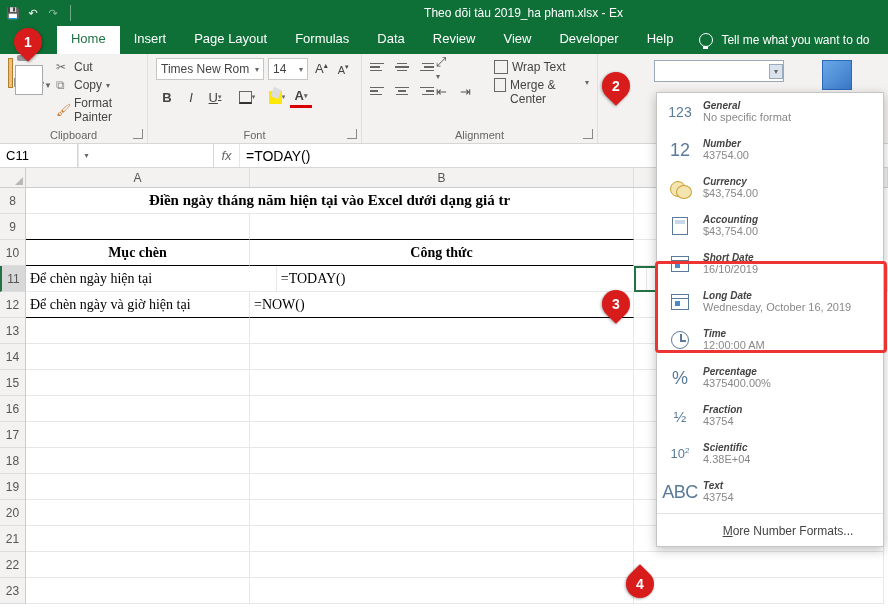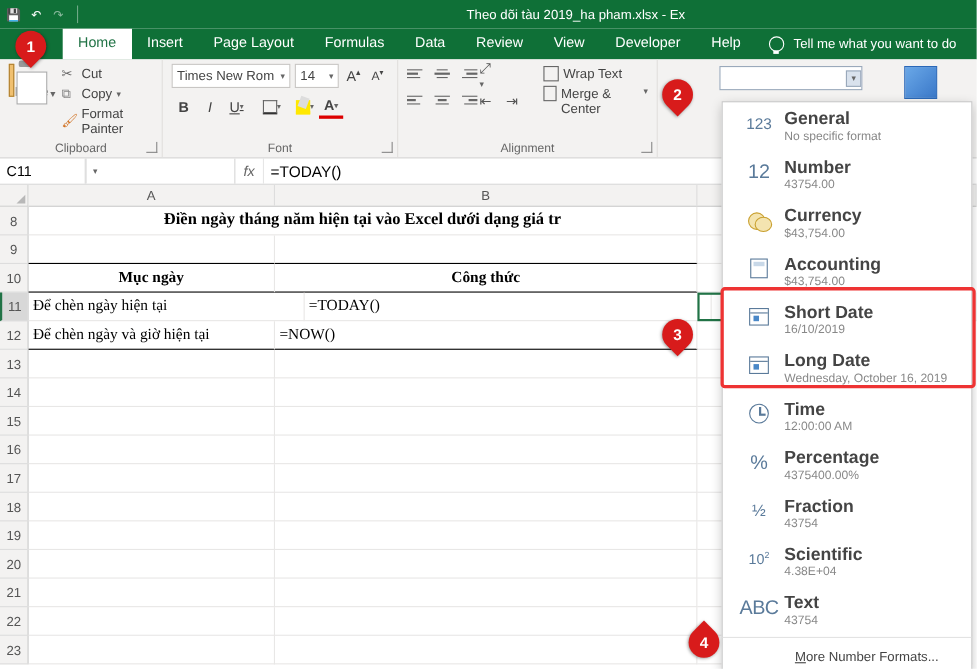--- a/index.html
+++ b/index.html
@@ -88,24 +88,24 @@
 .rh.sel{background:#d8d8d8;border-left:2px solid #217346;}
 .cells{position:absolute;top:20px;left:26px;right:0;bottom:0;}
 .cellrow{display:flex;height:26px;}
 .cell{border-right:1px solid #e8e7e6;border-bottom:1px solid #e8e7e6;font-family:"Times New Roman",serif;font-size:14px;display:flex;align-items:center;padding:0 4px;overflow:hidden;white-space:nowrap;}
 .hdr-row .cell{font-weight:bold;text-align:center;justify-content:center;}
 .title-row{font-weight:bold;justify-content:center;font-size:15px;}
 .bb{border-bottom:1.5px solid #000;}
 
 
 .nf-panel { position:absolute; top:92px; right:4px; width:228px; background:#fff; border:1px solid #c6c6c6; box-shadow:0 3px 10px rgba(0,0,0,0.25); z-index:50; font-size:12px;}
-.nf-item { display:flex; align-items:flex-start; gap:10px; padding:7px 20px; cursor:pointer;}
+.nf-item { display:flex; align-items:flex-start; gap:10px; padding:7px 10px; cursor:pointer;}
 .nf-ic {width:26px;height:24px;display:flex;align-items:center;justify-content:center;font-size:13px;color:#5a7a9a;flex-shrink:0;font-family:"Segoe UI",sans-serif;}
 .nf-txt{display:flex;flex-direction:column;}
-.nf-name{font-weight:600;color:#444;font-size:16px;}
+.nf-name{font-weight:600;color:#444;font-size:10px;font-style:italic;}
 .nf-sub{color:#888;font-size:11px;}
 .nf-sep{height:1px;background:#e3e3e3;margin:2px 0;}
 .nf-more{padding:8px 10px 8px 46px;cursor:pointer;color:#444;text-align:center;}
 .nf-more span{text-decoration:underline;}
 .red-box{position:absolute;border:3px solid #e33;border-radius:4px;pointer-events:none;z-index:55;}
 
 
 .marker{position:absolute;z-index:60;width:28px;height:28px;}
 .marker .pin{width:28px;height:28px;background:#d81b1b;border-radius:50% 50% 50% 0;transform:rotate(-45deg);display:flex;align-items:center;justify-content:center;box-shadow:0 1px 3px rgba(0,0,0,0.4);}
 .marker .pin span{transform:rotate(45deg);color:#fff;font-weight:bold;font-size:14px;}
@@ -334,21 +334,21 @@
       <div class="cellrow ">
         <div class="cell title-row" style="width: 608px;">Điền ngày tháng năm hiện tại vào Excel dưới dạng giá tr</div>
         <div class="cell " style="width: 250px;"></div>
       </div>
       <div class="cellrow ">
         <div class="cell bb" style="width: 224px;"></div>
         <div class="cell bb" style="width: 384px;"></div>
         <div class="cell " style="width: 250px;"></div>
       </div>
       <div class="cellrow hdr-row">
-        <div class="cell bb" style="width: 224px;">Mục ngày</div>
+        <div class="cell bb" style="width: 224px;">Mục chèn</div>
         <div class="cell bb" style="width: 384px;">Công thức</div>
         <div class="cell " style="width: 250px;"></div>
       </div>
       <div class="cellrow ">
         <div class="cell " style="width: 260px;">Để chèn ngày hiện tại</div>
         <div class="cell " style="width: 384px;">=TODAY()</div>
         <div class="cell " style="width: 250px;"></div>
       </div>
       <div class="cellrow ">
         <div class="cell bb" style="width: 224px;">Để chèn ngày và giờ hiện tại</div>

